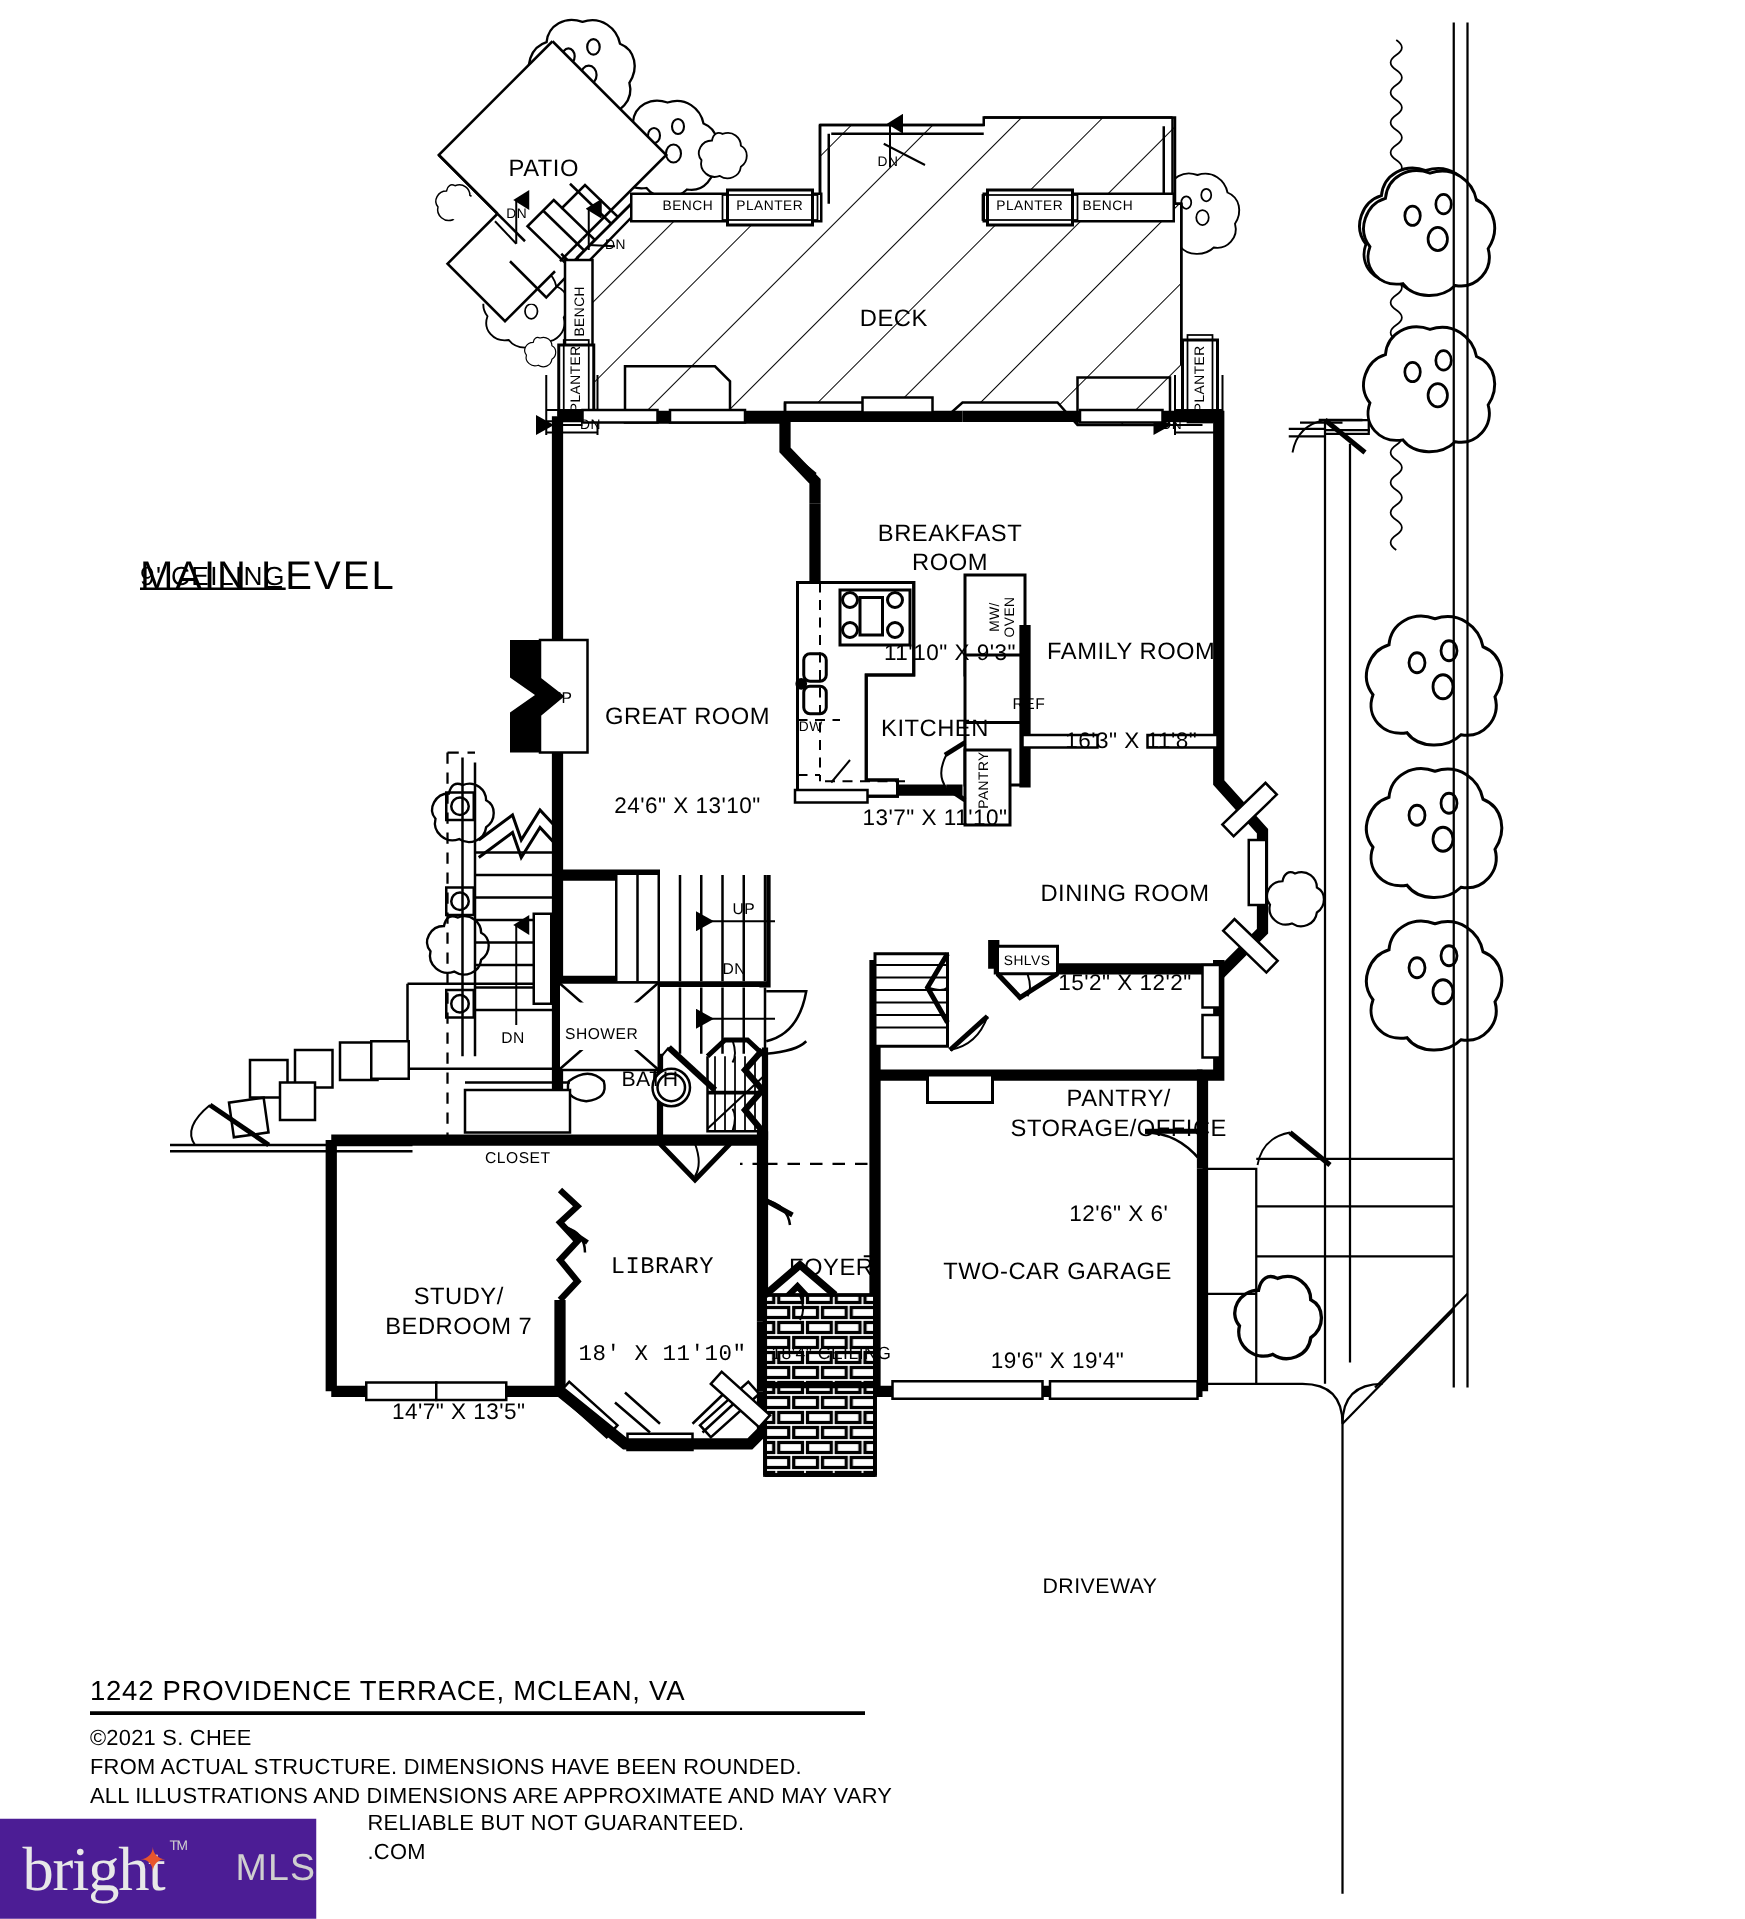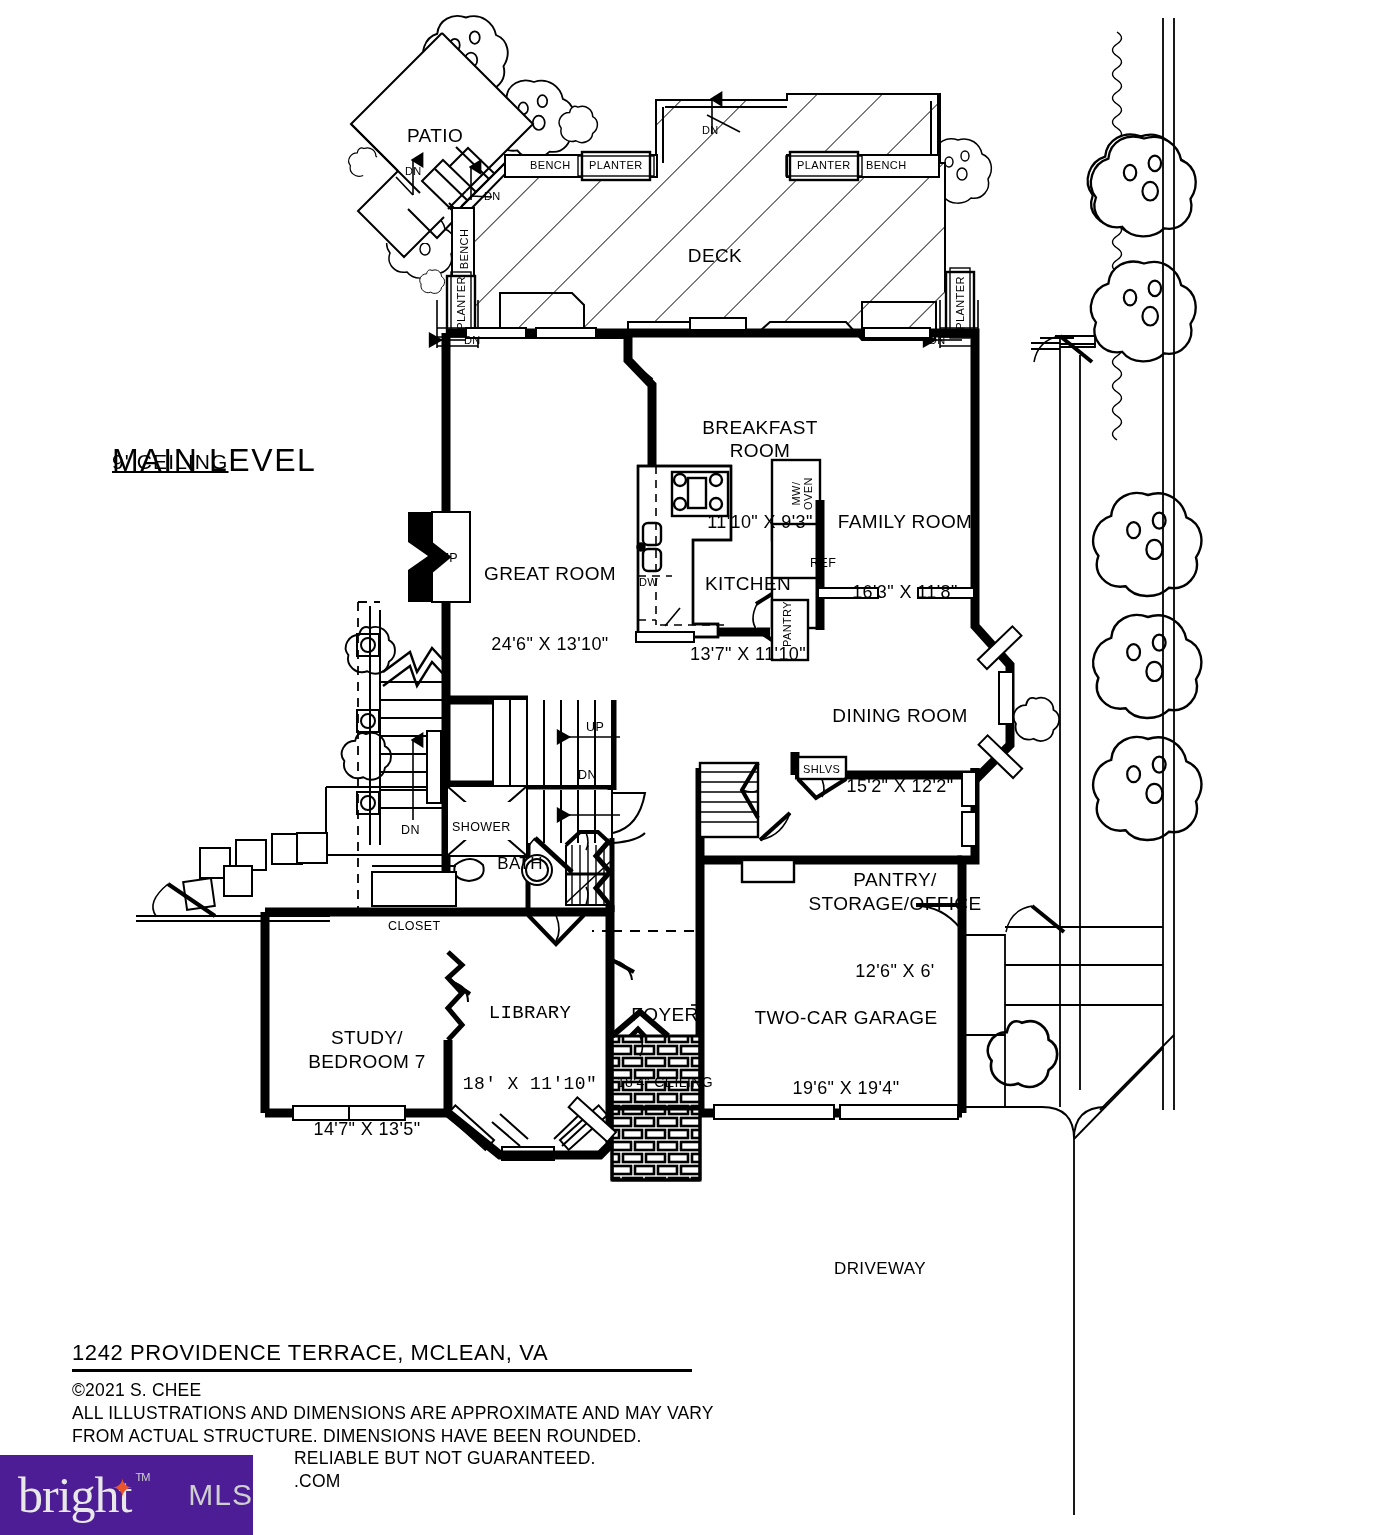--- a/index.html
+++ b/index.html
@@ -590,22 +590,22 @@
   <div class="tx tiny" style="left:405px;top:165px;">DN</div>
   <div class="tx tiny" style="left:484px;top:190px;">DN</div>
   <div class="tx small" style="left:586px;top:720px;">UP</div>
   <div class="tx small" style="left:578px;top:768px;">DN</div>
   <div class="tx small" style="left:401px;top:823px;">DN</div>
 
   <div id="footer">
     <div class="addr">1242 PROVIDENCE TERRACE, MCLEAN, VA</div>
     <div class="rule"></div>
     <div class="line">©2021 S. CHEE</div>
+    <div class="line">FROM ACTUAL STRUCTURE. DIMENSIONS HAVE BEEN ROUNDED.</div>
     <div class="line">ALL ILLUSTRATIONS AND DIMENSIONS ARE APPROXIMATE AND MAY VARY</div>
-    <div class="line">FROM ACTUAL STRUCTURE. DIMENSIONS HAVE BEEN ROUNDED.</div>
     <div class="line" style="padding-left:222px;">RELIABLE BUT NOT GUARANTEED.</div>
     <div class="line" style="padding-left:222px;">.COM</div>
   </div>
 
   <div id="watermark">
     <div id="wm-bright">
       <span>bright</span>
       <span id="wm-star">✦</span>
       <span id="wm-tm">TM</span>
     </div>

